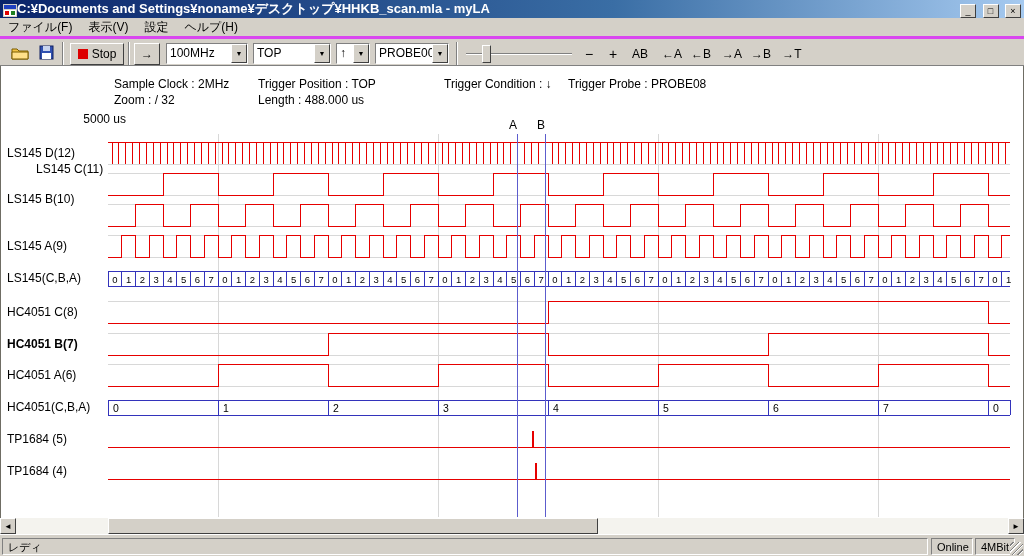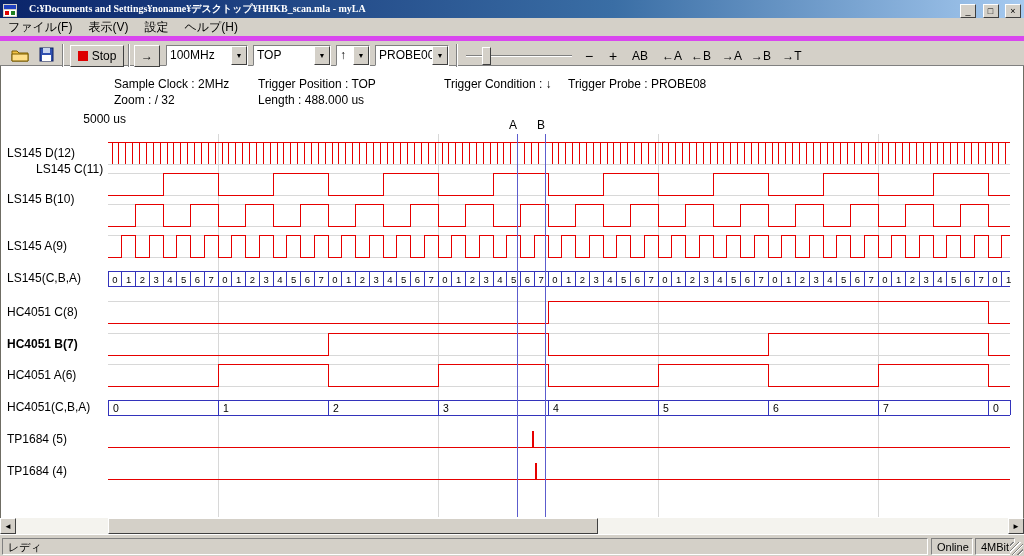--- a/index.html
+++ b/index.html
@@ -5,33 +5,33 @@
   * { margin:0; padding:0; box-sizing:border-box; }
   html,body { width:1024px; height:556px; }
   body { font-family:"Liberation Sans",sans-serif; background:#3a6ea5; }
   .window { position:relative; width:1024px; height:556px; background:#ffffff;
             box-shadow: inset 0 0 0 1px #6f6d64; overflow:hidden; }
 
   
   .titlebar { position:relative; height:18px; background:linear-gradient(90deg,#0a246a,#3a6ea5 60%,#a6caf0);
               display:flex; align-items:center; padding:0 3px; z-index:20; }
   .app-icon { width:14px; height:13px; display:inline-block; }
-  .title-text { color:#fff; font-size:10px; font-weight:bold; margin-left:12px; flex:1;
-                white-space:nowrap; overflow:hidden;font-family:Liberation Serif, serif; }
+  .title-text { color:#fff; font-size:13px; font-weight:bold; margin-left:0; flex:1;
+                white-space:nowrap; overflow:hidden; }
   .winbtn { width:16px; height:14px; font-size:9px; line-height:11px; text-align:center;
             background:#d4d0c8; border:1px solid; border-color:#ffffff #404040 #404040 #ffffff;
             margin-left:2px; padding:0; font-family:inherit; color:#000; }
 
   
   .menubar { position:relative; height:18px; background:#d4d0c8; display:flex; align-items:center;
              font-size:12px; z-index:20; }
   .menu-item { padding:0 8px; line-height:18px; }
 
   
-  .toolbar { position:relative; height:30px; background:#d4d0c8; border-top:5px solid #d946ef;
+  .toolbar { position:relative; height:30px; background:#d4d0c8; border-top:3px solid #d946ef;
              border-bottom:1px solid #808080; z-index:20; }
   .tb-sep { position:absolute; top:3px; width:2px; height:23px;
             border-left:1px solid #808080; border-right:1px solid #ffffff; }
   .icon-btn { position:absolute; top:3px; width:24px; height:24px; background:transparent; border:none;
               display:flex; align-items:center; justify-content:center; }
   .raised-btn { position:absolute; top:4px; height:22px; background:#d4d0c8;
                 border:1px solid; border-color:#ffffff #404040 #404040 #ffffff;
                 display:flex; align-items:center; justify-content:center; gap:4px;
                 font-size:12px; font-family:inherit; color:#000; padding:0 4px; }
   .stop-square { width:10px; height:10px; background:#dd0000; display:inline-block; }

